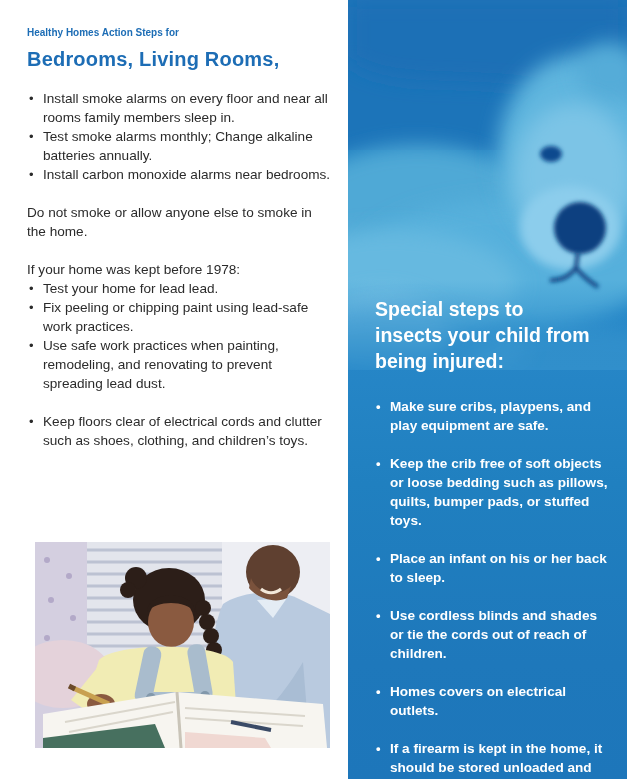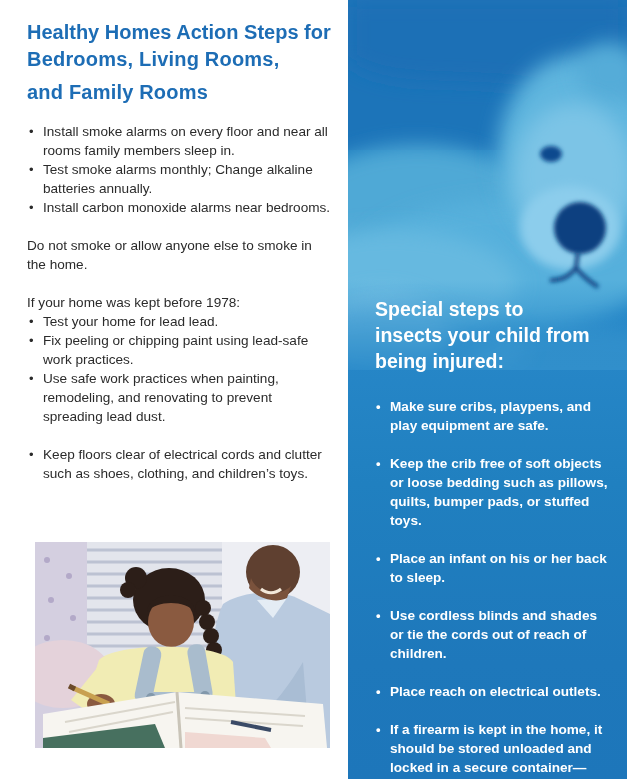--- a/index.html
+++ b/index.html
@@ -8,21 +8,21 @@
     --body-text:#2b2b2b;
     --panel-text:#ffffff;
   }
   html,body{margin:0;padding:0;background:#ffffff;}
   .page{
     position:relative;width:627px;height:779px;background:#ffffff;
     font-family:"Liberation Sans", sans-serif;overflow:hidden;
   }
   
   .left-col{position:absolute;left:27px;top:22px;width:306px;}
-  .eyebrow{color:var(--title-blue);font-weight:bold;font-size:20px;line-height:21px;}
+  .eyebrow{color:var(--title-blue);font-weight:bold;font-size:10px;line-height:21px;}
   .title-line{color:var(--title-blue);font-weight:bold;font-size:20px;line-height:33px;letter-spacing:.2px;}
   .sections{margin-top:13px;font-size:13.6px;line-height:19px;color:var(--body-text);}
   .section{margin-bottom:19px;}
   .intro{margin:0;}
   .bullet-row{display:flex;}
   .bullet-row .dot{flex:0 0 14px;padding-left:2px;font-size:13px;line-height:19px;}
   .bullet-row .bt{flex:1;}
   
   .photo{position:absolute;left:35px;top:542px;width:295px;height:206px;overflow:hidden;}
   
@@ -38,21 +38,20 @@
   .panel-bullets .dot{flex:0 0 14px;padding-left:1px;font-size:13px;}
 </style>
 </head>
 <body>
 
 <div class="page">
 
   <div class="left-col">
     <div class="eyebrow">Healthy Homes Action Steps for</div>
     <div class="title-line">Bedrooms, Living Rooms,</div>
-    <div class="title-line">and Family Rooms</div>
     <div class="sections">
         <div class="section">
           <div class="bullet-row">
             <span class="dot">•</span>
             <span class="bt">Install smoke alarms on every floor and near all rooms family members sleep in.</span>
           </div>
           <div class="bullet-row">
             <span class="dot">•</span>
             <span class="bt">Test smoke alarms monthly; Change alkaline batteries annually.</span>
           </div>
@@ -227,21 +226,21 @@
           <div class="bullet-row">
             <span class="dot">•</span>
             <span class="bt">Place an infant on his or her back to sleep.</span>
           </div>
           <div class="bullet-row">
             <span class="dot">•</span>
             <span class="bt">Use cordless blinds and shades or tie the cords out of reach of children.</span>
           </div>
           <div class="bullet-row">
             <span class="dot">•</span>
-            <span class="bt">Place reach on electrical outlets.</span>
+            <span class="bt">Homes covers on electrical outlets.</span>
           </div>
           <div class="bullet-row">
             <span class="dot">•</span>
             <span class="bt">If a firearm is kept in the home, it should be stored unloaded and locked in a secure container—inaccessible to children.</span>
           </div>
         </div>
     </div>
   </div>
 
 </div>

